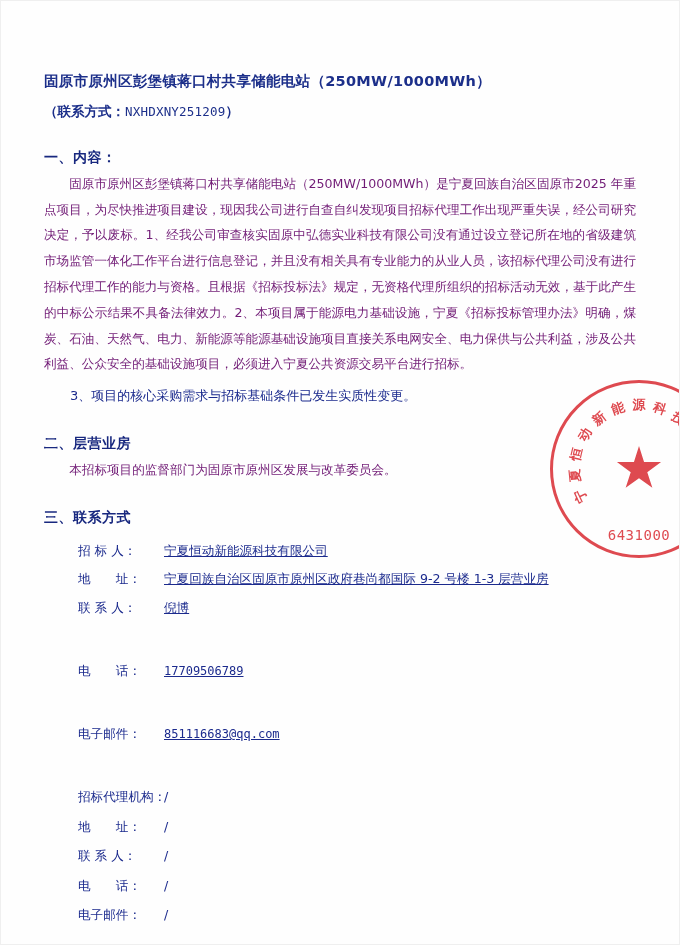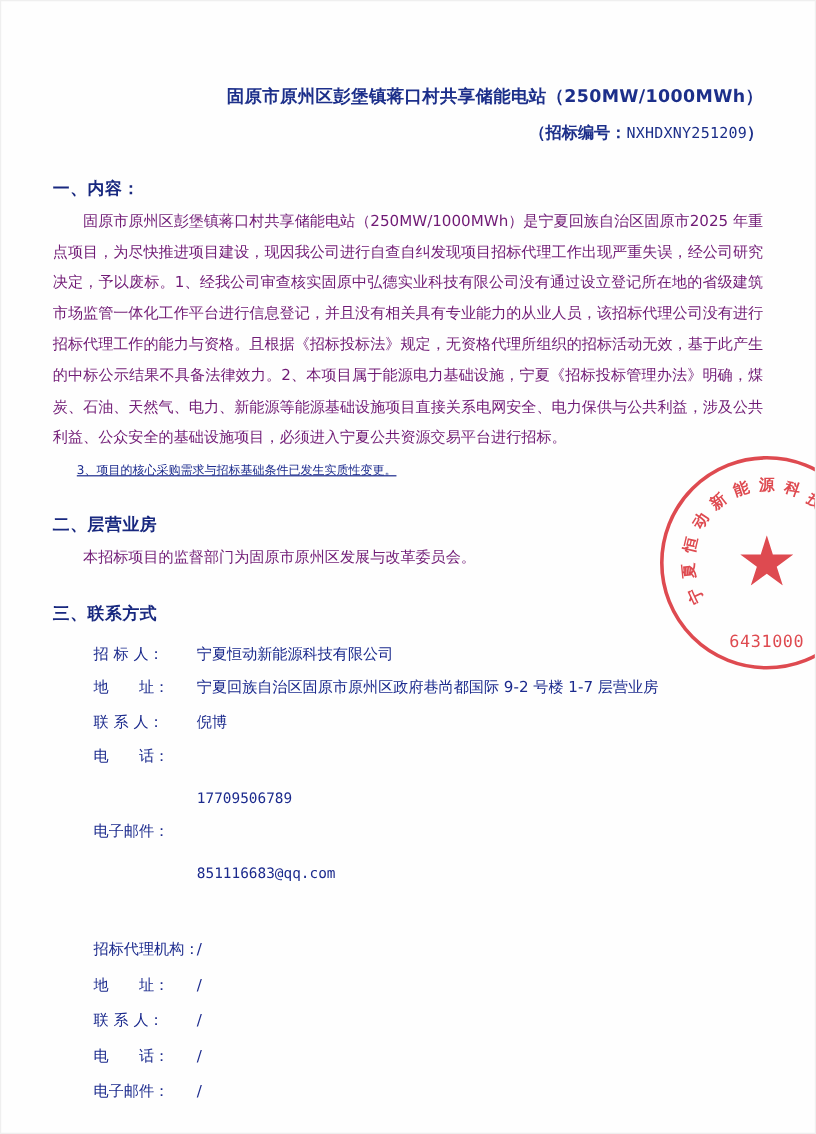--- a/index.html
+++ b/index.html
@@ -17,21 +17,21 @@
   }
   .page {
     position: relative;
     width: 680px;
     height: 945px;
     box-sizing: border-box;
     padding: 56px 44px 20px 44px;
     background: #fefefe;
   }
   .title-block {
-    text-align: right;
+    text-align: left;
     margin-top: 14px;
   }
   .doc-title {
     font-family: "DejaVu Sans", sans-serif;
     font-size: 14.5px;
     font-weight: bold;
     color: #1c2f8a;
     letter-spacing: 0.3px;
     line-height: 1.6;
   }
@@ -59,45 +59,45 @@
   .body-para {
     font-size: 12.6px;
     line-height: 2.05;
     color: #701a75;
     text-align: justify;
     text-justify: inter-ideograph;
     text-indent: 2em;
     margin: 0;
   }
   .sub-para {
-    font-size: 10px;
+    font-size: 13px;
     line-height: 2.0;
     color: #1b2a8d;
     text-indent: 2em;
     margin: 6px 0 0 0;
-    text-decoration: underline;
   }
   .contact-list {
     margin-top: 10px;
     padding-left: 34px;
   }
   .contact-row {
     display: flex;
-    align-items: flex-start;
+    align-items: flex-end;
     font-size: 12.6px;
     line-height: 2.25;
     color: #1b2a8d;
   }
   .contact-label {
     width: 86px;
     flex: 0 0 86px;
     white-space: pre;
   }
   .contact-value {
     flex: 1 1 auto;
+    text-decoration: underline;
   }
   .mono {
     font-family: "DejaVu Sans Mono", monospace;
     font-size: 12px;
     margin-top: 36px;
   }
   .agency-block {
     margin-top: 34px;
     padding-left: 34px;
   }
@@ -181,39 +181,39 @@
     pointer-events: none;
   }
 </style>
 </head>
 <body>
 
 <div class="page">
 
   <div class="title-block">
     <div class="doc-title">固原市原州区彭堡镇蒋口村共享储能电站（250MW/1000MWh）</div>
-    <div class="doc-subtitle"><span>（招标编号：</span><span class="code">NXHDXNY251209</span><span>）</span></div>
+    <div class="doc-subtitle"><span>（联系方式：</span><span class="code">NXHDXNY251209</span><span>）</span></div>
   </div>
 
   <div class="section-heading">一、内容：</div>
   <p class="body-para">固原市原州区彭堡镇蒋口村共享储能电站（250MW/1000MWh）是宁夏回族自治区固原市2025 年重点项目，为尽快推进项目建设，现因我公司进行自查自纠发现项目招标代理工作出现严重失误，经公司研究决定，予以废标。1、经我公司审查核实固原中弘德实业科技有限公司没有通过设立登记所在地的省级建筑市场监管一体化工作平台进行信息登记，并且没有相关具有专业能力的从业人员，该招标代理公司没有进行招标代理工作的能力与资格。且根据《招标投标法》规定，无资格代理所组织的招标活动无效，基于此产生的中标公示结果不具备法律效力。2、本项目属于能源电力基础设施，宁夏《招标投标管理办法》明确，煤炭、石油、天然气、电力、新能源等能源基础设施项目直接关系电网安全、电力保供与公共利益，涉及公共利益、公众安全的基础设施项目，必须进入宁夏公共资源交易平台进行招标。</p>
   <p class="sub-para">3、项目的核心采购需求与招标基础条件已发生实质性变更。</p>
 
   <div class="section-heading">二、层营业房</div>
   <p class="body-para">本招标项目的监督部门为固原市原州区发展与改革委员会。</p>
 
   <div class="section-heading">三、联系方式</div>
   <div class="contact-list">
     <div class="contact-row">
       <span class="contact-label">招 标 人：</span>
       <span class="contact-value">宁夏恒动新能源科技有限公司</span>
     </div>
     <div class="contact-row">
       <span class="contact-label">地　　址：</span>
-      <span class="contact-value">宁夏回族自治区固原市原州区政府巷尚都国际 9-2 号楼 1-7 层营业房</span>
+      <span class="contact-value">宁夏回族自治区固原市原州区政府巷尚都国际 9-2 号楼 1-3 层营业房</span>
     </div>
     <div class="contact-row">
       <span class="contact-label">联 系 人：</span>
       <span class="contact-value">倪博</span>
     </div>
     <div class="contact-row">
       <span class="contact-label">电　　话：</span>
       <span class="contact-value mono">17709506789</span>
     </div>
     <div class="contact-row">

